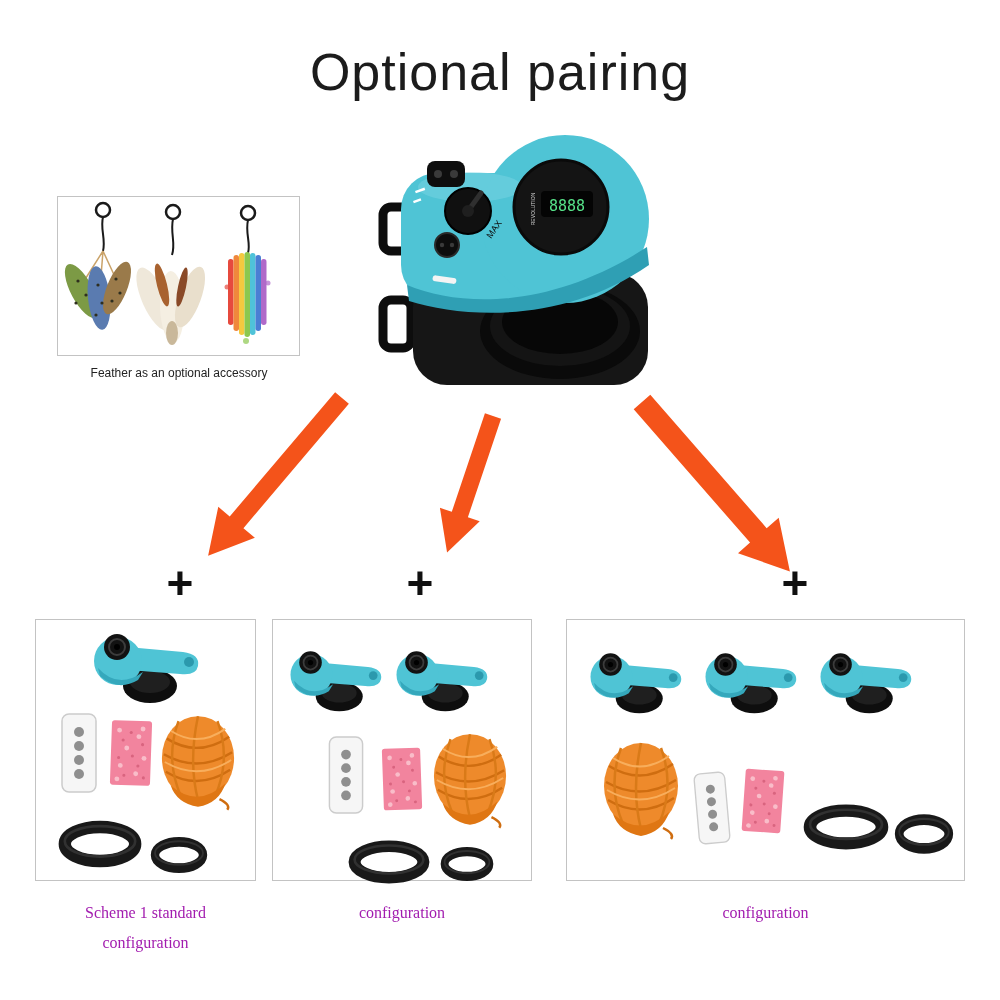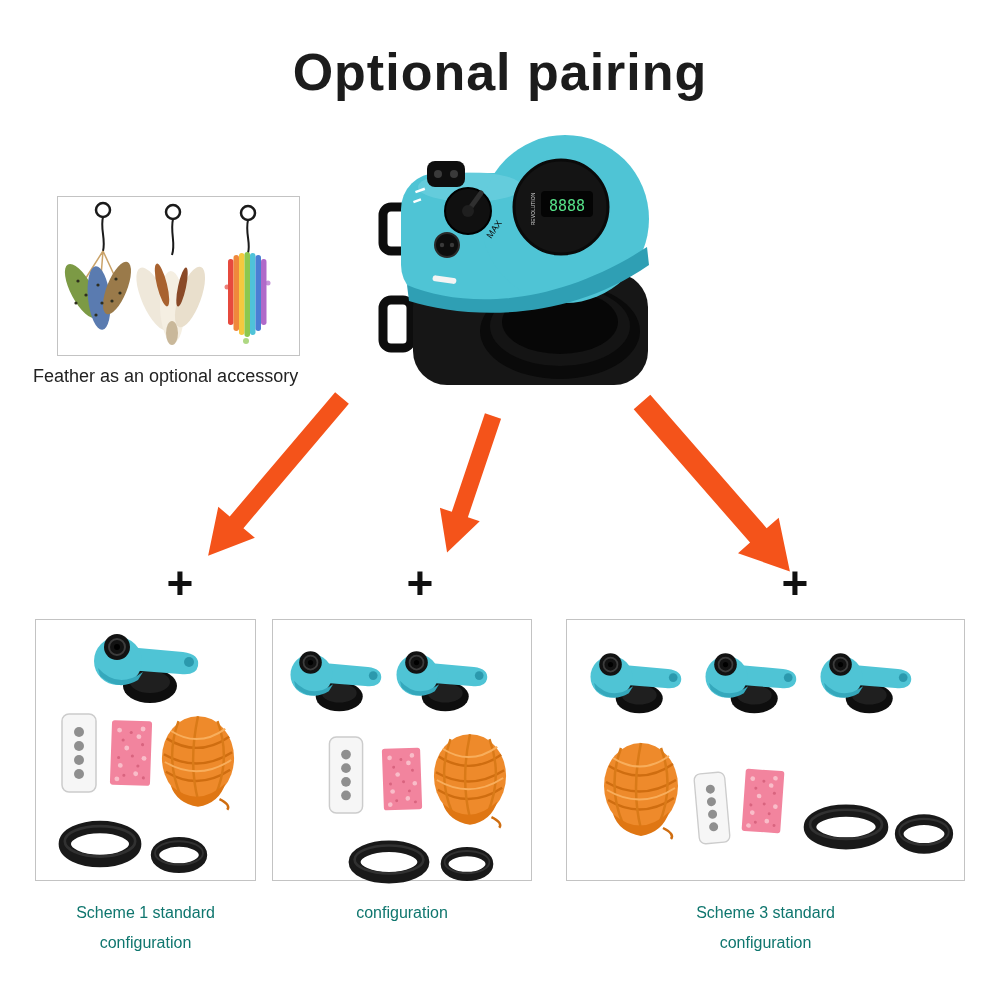--- a/index.html
+++ b/index.html
@@ -1,25 +1,25 @@
 <!DOCTYPE html>
 <html><head>
 <meta charset="utf-8">
 <style>
   html,body{margin:0;padding:0;background:#ffffff;font-family:"Liberation Sans",sans-serif;}
   .canvas{position:relative;width:1000px;height:1000px;background:#ffffff;overflow:hidden;}
   .abs{position:absolute;}
   .title{position:absolute;top:42px;left:0;width:1000px;text-align:center;
-         font-size:52px;font-weight:bold;color:#1c1c1c;letter-spacing:1px;}
+         font-size:52px;font-weight:normal;color:#1c1c1c;letter-spacing:1px;}
   .box{position:absolute;border:1px solid #c3c3c3;background:#ffffff;box-sizing:border-box;}
-  .feather-caption{position:absolute;left:33px;top:366px;width:292px;text-align:left;
-                   font-size:18px;color:#222222;}
+  .feather-caption{position:absolute;left:33px;top:366px;width:292px;text-align:center;
+                   font-size:12px;color:#222222;}
   .plus{position:absolute;width:56px;height:50px;line-height:50px;text-align:center;
         font-size:46px;font-weight:bold;color:#101010;}
-  .scheme-caption{position:absolute;text-align:center;font-size:16px;color:#0f766e;}
+  .scheme-caption{position:absolute;text-align:center;font-size:16px;color:#a21caf;font-family:Liberation Serif, serif;}
   .scheme-caption div{line-height:30px;}
   svg{display:block;}
 </style>
 </head>
 <body>
 
 <div class="canvas">
 
   <svg style="position:absolute;width:0;height:0;overflow:hidden" aria-hidden="true">
     <defs>
@@ -285,17 +285,16 @@
   </div>
 
   <div class="scheme-caption" style="left:35px;top:898px;width:221px;">
     <div>Scheme 1 standard</div>
     <div>configuration</div>
   </div>
   <div class="scheme-caption" style="left:272px;top:898px;width:260px;">
     <div>configuration</div>
   </div>
   <div class="scheme-caption" style="left:566px;top:898px;width:399px;">
-    <div>Scheme 3 standard</div>
     <div>configuration</div>
   </div>
 
 </div>
 
 </body></html>

